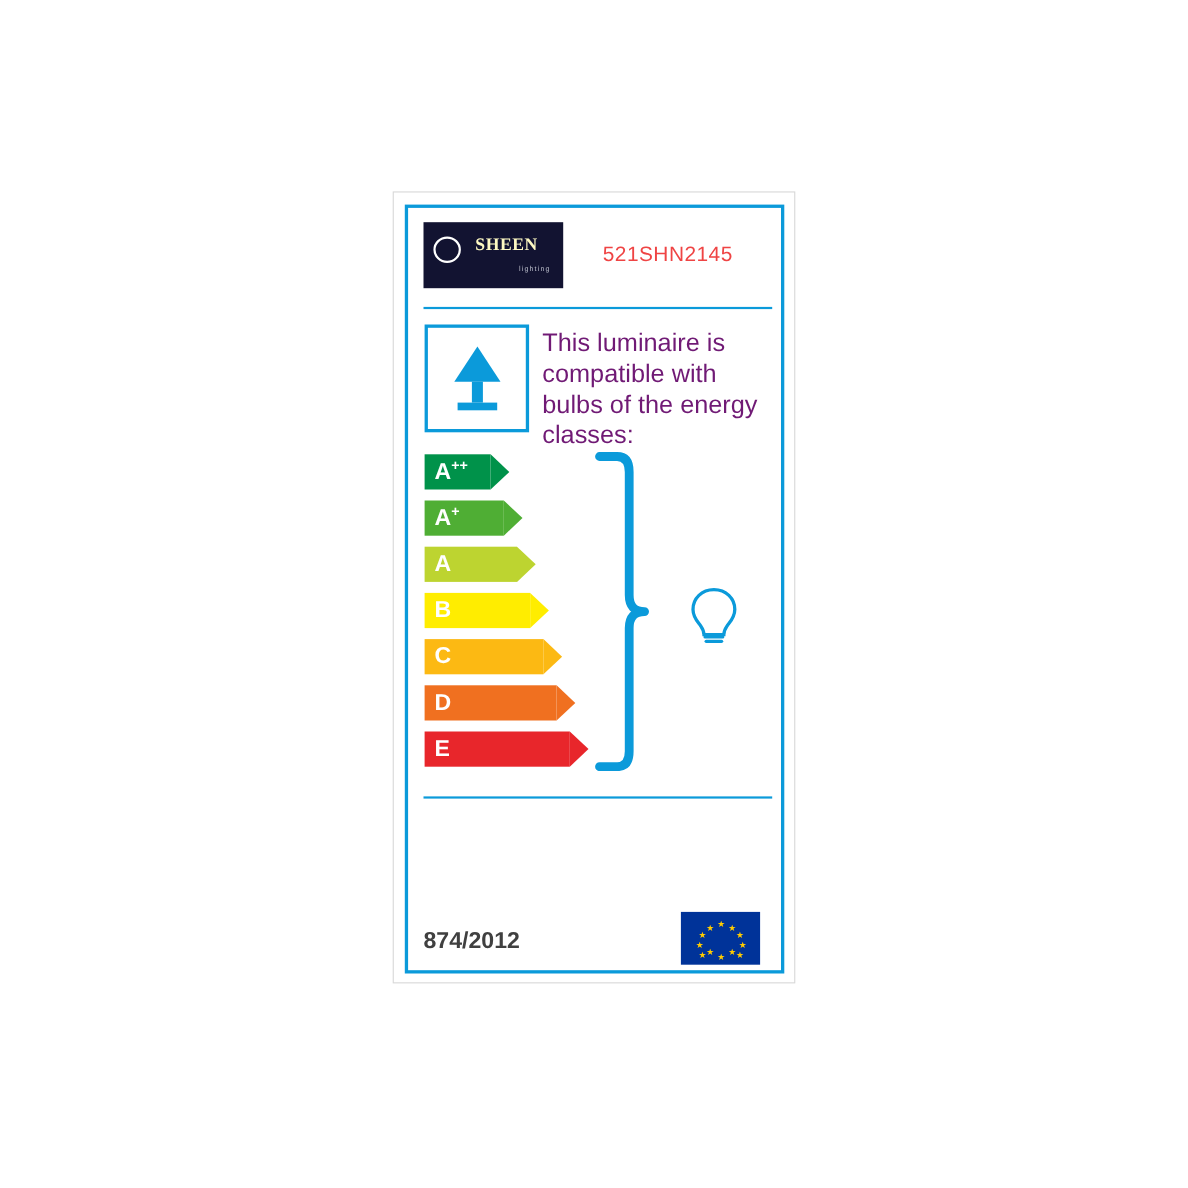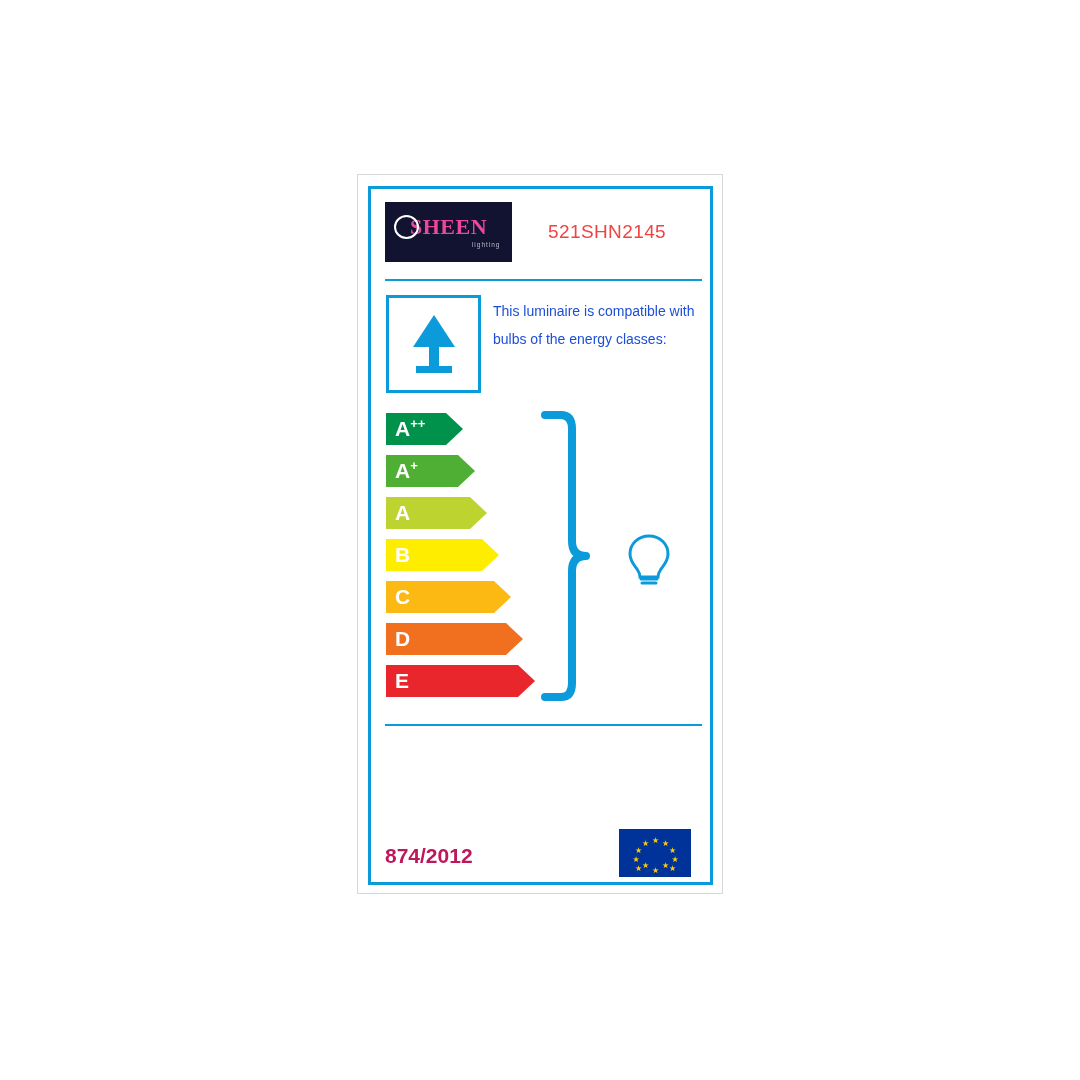--- a/index.html
+++ b/index.html
@@ -57,28 +57,28 @@
     align-items: center;
     justify-content: center;
   }
   .brand-inner {
     position: relative;
     width: 112px;
     height: 42px;
   }
   .brand-word {
     position: absolute;
-    left: 0;
+    left: 12px;
     top: 3px;
     width: 112px;
     text-align: center;
-    color: #ec4899;
+    color: #fef9c3;
     font-family: "Liberation Serif", serif;
     font-weight: bold;
-    font-size: 22px;
+    font-size: 16px;
     letter-spacing: 0.5px;
   }
   .brand-oval {
     position: absolute;
     left: 1px;
     top: 4px;
     width: 25px;
     height: 24px;
     border: 2px solid #ffffff;
     border-radius: 50%;
@@ -122,23 +122,23 @@
     height: 98px;
     border: 3px solid #0b9ada;
     box-sizing: border-box;
   }
   .lamp-svg { position: absolute; left: 50%; top: 50%; transform: translate(-50%, -50%); }
   .compat-text {
     position: absolute;
     left: 122px;
     top: 108px;
     width: 216px;
-    font-size: 14px;
+    font-size: 23px;
     line-height: 28px;
-    color: #1d4ed8;
+    color: #701a75;
   }
 
   
   .arrows {
     position: absolute;
     left: 15px;
     top: 224px;
     width: 135px;
   }
   .arrow {
@@ -200,21 +200,21 @@
     height: 2px;
     background: #0b9ada;
   }
 
   .reg-number {
     position: absolute;
     left: 14px;
     top: 655px;
     font-size: 21px;
     font-weight: bold;
-    color: #be185d;
+    color: #404040;
   }
 
   .eu-flag {
     position: absolute;
     left: 248px;
     top: 640px;
     width: 72px;
     height: 48px;
     background: #003399;
   }

